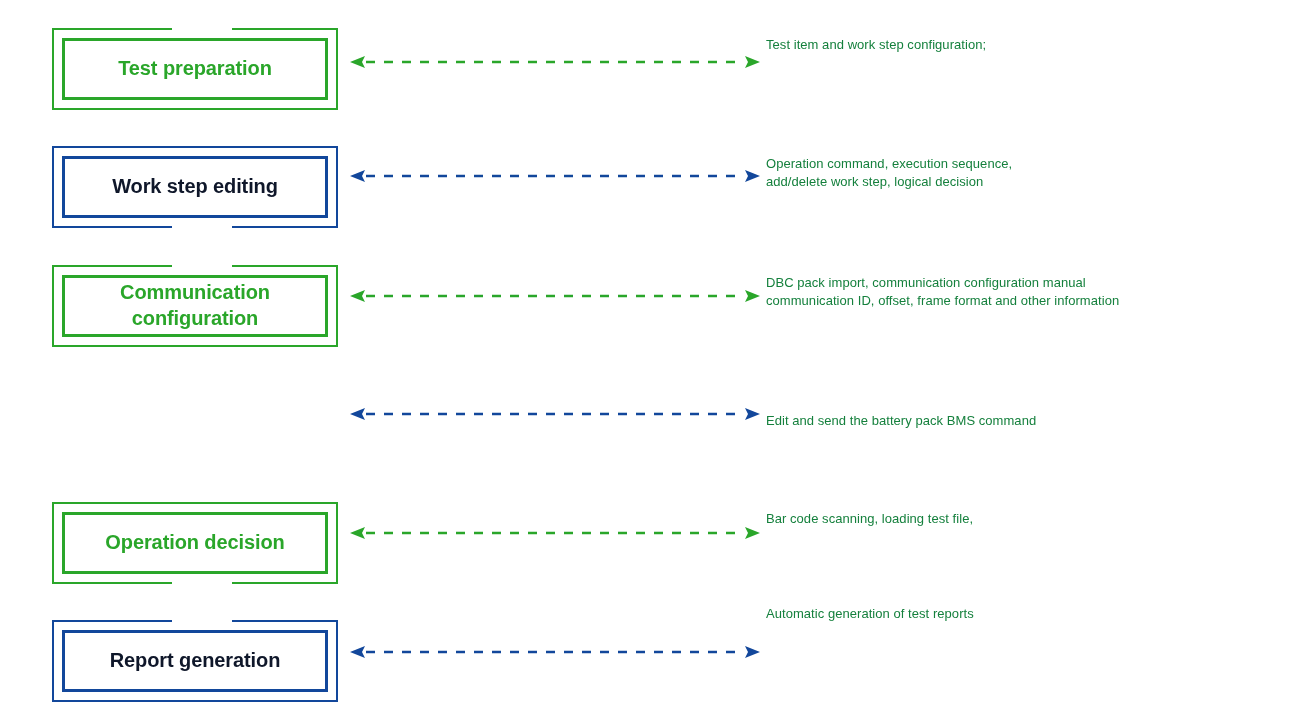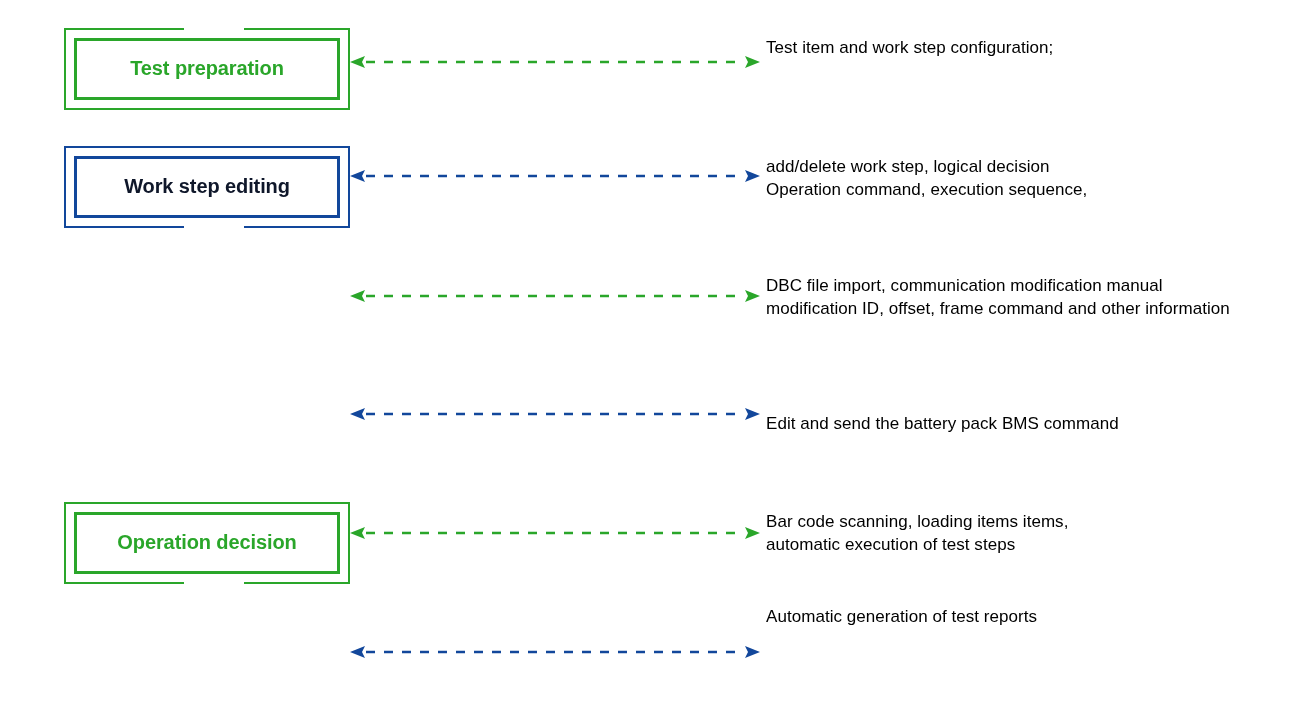--- a/index.html
+++ b/index.html
@@ -19,21 +19,20 @@
     position: relative;
     width: 1300px;
     height: 728px;
   }
 
   
   .box-wrap {
     position: absolute;
     left: 52px;
     width: 286px;
-    margin-left: 12px;
   }
   .outer-frame {
     position: absolute;
     left: 0;
     top: 0;
     right: 0;
     bottom: 0;
     box-sizing: border-box;
     border-style: solid;
     border-width: 2px;
@@ -88,22 +87,22 @@
     width: 410px;
     height: 20px;
   }
   .arrow svg { display: block; }
 
   
   .desc {
     position: absolute;
     left: 766px;
     width: 520px;
-    color: #000000;
-    font-size: 17px;
+    color: #15803d;
+    font-size: 13px;
     line-height: 1.36;
     letter-spacing: 0.05px;
   }
   .desc .line { display: block; white-space: pre; }
 </style>
 </head>
 <body>
 
 <div id="diagram">
     <div class="box-wrap green" style="top: 28px; height: 82px;">
@@ -133,33 +132,41 @@
       </div>
     </div>
     <div class="arrow" style="top: 166px;">
       <svg width="410" height="20" viewBox="0 0 410 20" xmlns="http://www.w3.org/2000/svg">
         <line x1="16" y1="10" x2="394" y2="10" stroke="#12479b" stroke-width="2.6" stroke-dasharray="9 9" stroke-linecap="butt"></line>
         <polygon points="0,10 15,4 12,10 15,16" fill="#12479b"></polygon>
         <polygon points="410,10 395,4 398,10 395,16" fill="#12479b"></polygon>
       </svg>
     </div>
     <div class="desc" style="top: 155px;">
+      <span class="line">Operation command, execution sequence,</span>
       <span class="line">add/delete work step, logical decision</span>
-      <span class="line">Operation command, execution sequence,</span>
+    </div>
+    <div class="box-wrap green" style="top: 265px; height: 82px;">
+      <div class="outer-frame">
+        <div class="notch top"></div>
+      </div>
+      <div class="inner-frame">
+        <div class="box-label">Communication configuration</div>
+      </div>
     </div>
     <div class="arrow" style="top: 286px;">
       <svg width="410" height="20" viewBox="0 0 410 20" xmlns="http://www.w3.org/2000/svg">
         <line x1="16" y1="10" x2="394" y2="10" stroke="#2aa62a" stroke-width="2.6" stroke-dasharray="9 9" stroke-linecap="butt"></line>
         <polygon points="0,10 15,4 12,10 15,16" fill="#2aa62a"></polygon>
         <polygon points="410,10 395,4 398,10 395,16" fill="#2aa62a"></polygon>
       </svg>
     </div>
     <div class="desc" style="top: 274px;">
-      <span class="line">DBC file import, communication modification manual</span>
-      <span class="line">modification ID, offset, frame command and other information</span>
+      <span class="line">DBC pack import, communication configuration manual</span>
+      <span class="line">communication ID, offset, frame format and other information</span>
     </div>
     <div class="arrow" style="top: 404px;">
       <svg width="410" height="20" viewBox="0 0 410 20" xmlns="http://www.w3.org/2000/svg">
         <line x1="16" y1="10" x2="394" y2="10" stroke="#12479b" stroke-width="2.6" stroke-dasharray="9 9" stroke-linecap="butt"></line>
         <polygon points="0,10 15,4 12,10 15,16" fill="#12479b"></polygon>
         <polygon points="410,10 395,4 398,10 395,16" fill="#12479b"></polygon>
       </svg>
     </div>
     <div class="desc" style="top: 412px;">
       <span class="line">Edit and send the battery pack BMS command</span>
@@ -173,22 +180,29 @@
       </div>
     </div>
     <div class="arrow" style="top: 523px;">
       <svg width="410" height="20" viewBox="0 0 410 20" xmlns="http://www.w3.org/2000/svg">
         <line x1="16" y1="10" x2="394" y2="10" stroke="#2aa62a" stroke-width="2.6" stroke-dasharray="9 9" stroke-linecap="butt"></line>
         <polygon points="0,10 15,4 12,10 15,16" fill="#2aa62a"></polygon>
         <polygon points="410,10 395,4 398,10 395,16" fill="#2aa62a"></polygon>
       </svg>
     </div>
     <div class="desc" style="top: 510px;">
-      <span class="line">Bar code scanning, loading items items,</span>
-      <span class="line">automatic execution of test steps</span>
+      <span class="line">Bar code scanning, loading test file,</span>
+    </div>
+    <div class="box-wrap blue" style="top: 620px; height: 82px;">
+      <div class="outer-frame">
+        <div class="notch top"></div>
+      </div>
+      <div class="inner-frame">
+        <div class="box-label">Report generation</div>
+      </div>
     </div>
     <div class="arrow" style="top: 642px;">
       <svg width="410" height="20" viewBox="0 0 410 20" xmlns="http://www.w3.org/2000/svg">
         <line x1="16" y1="10" x2="394" y2="10" stroke="#12479b" stroke-width="2.6" stroke-dasharray="9 9" stroke-linecap="butt"></line>
         <polygon points="0,10 15,4 12,10 15,16" fill="#12479b"></polygon>
         <polygon points="410,10 395,4 398,10 395,16" fill="#12479b"></polygon>
       </svg>
     </div>
     <div class="desc" style="top: 605px;">
       <span class="line">Automatic generation of test reports</span>

